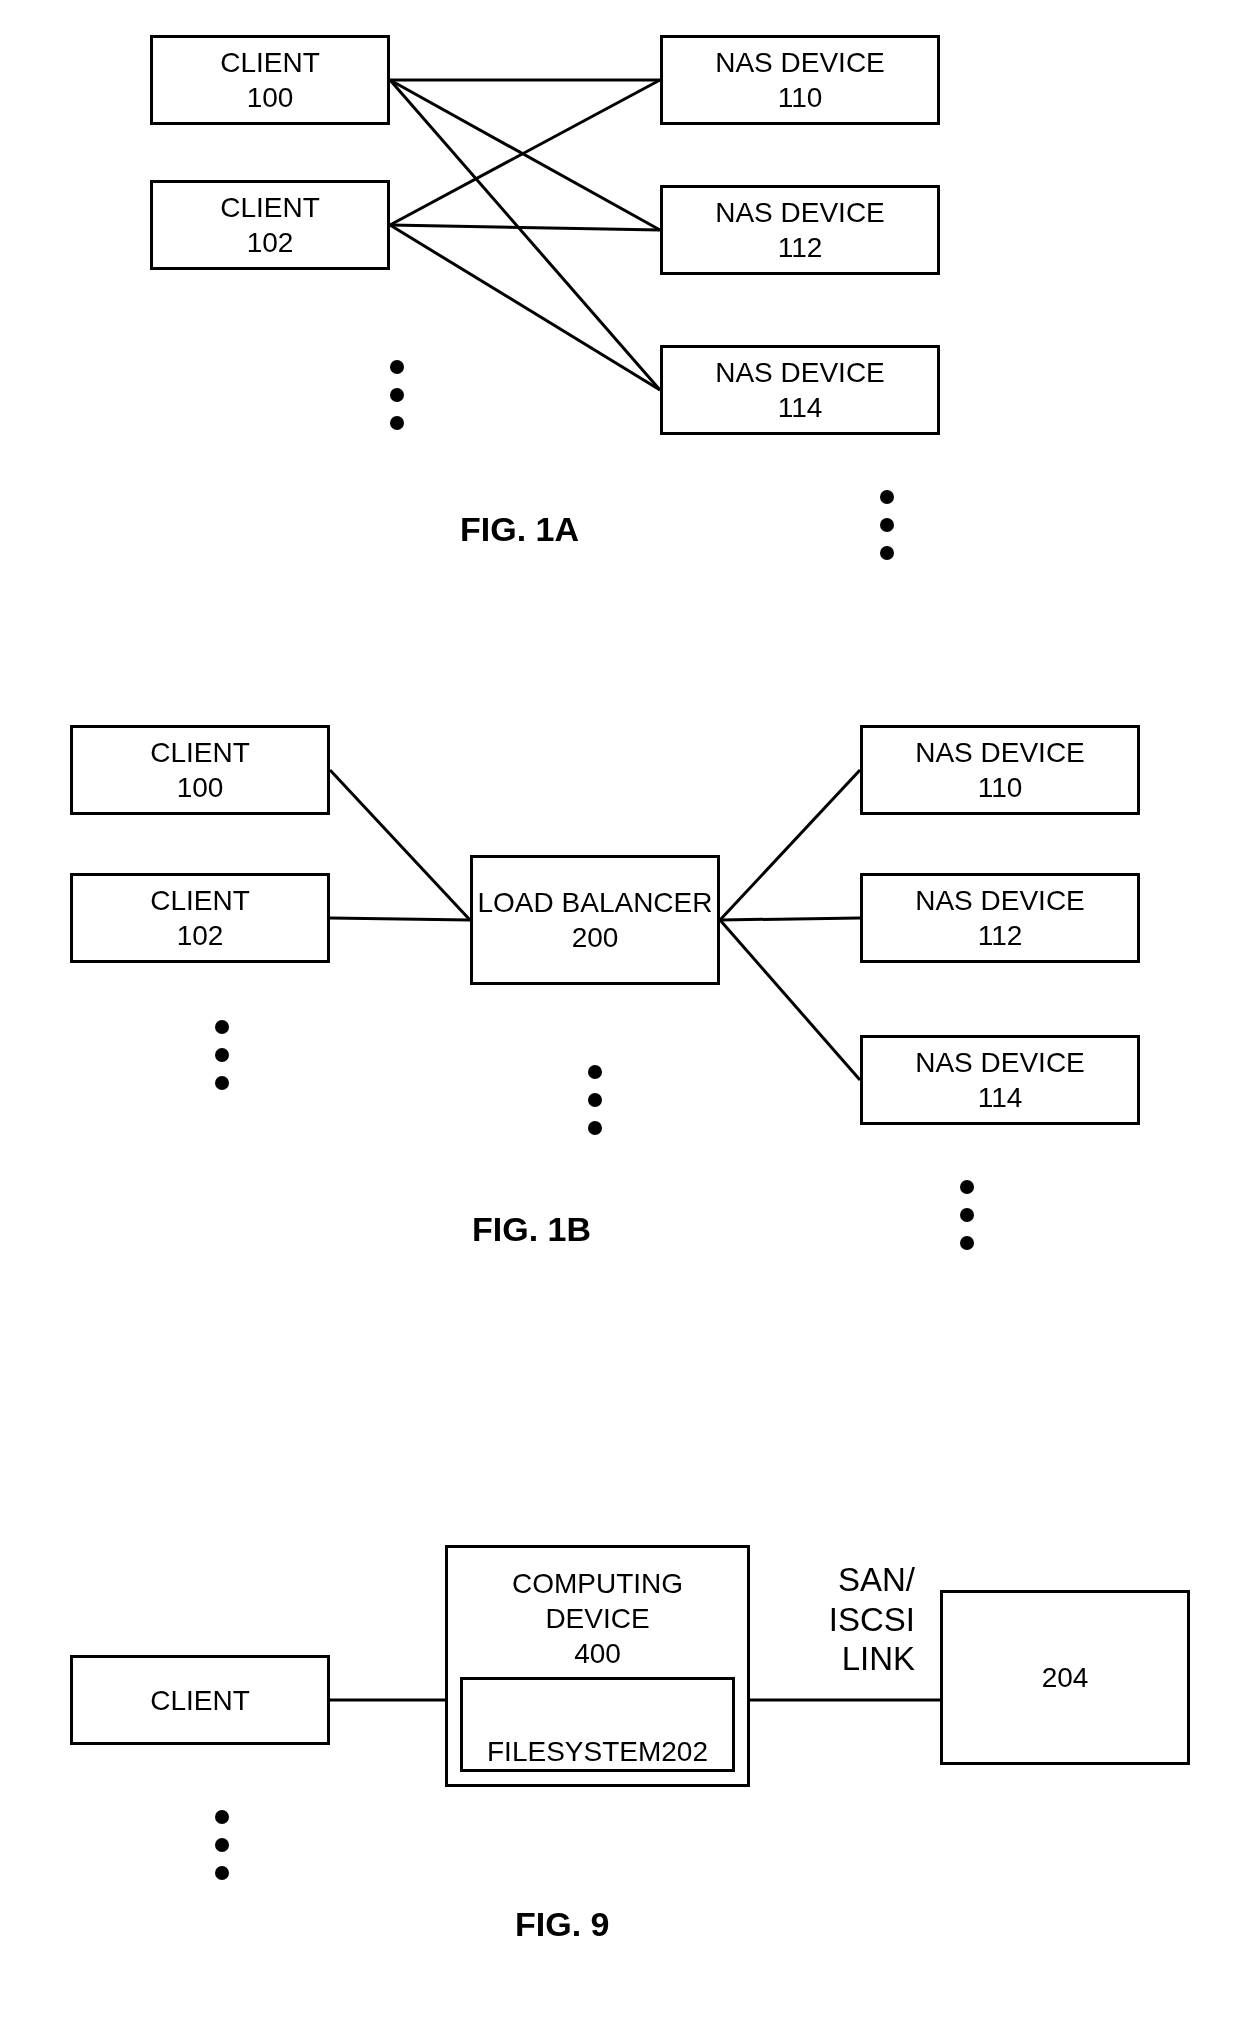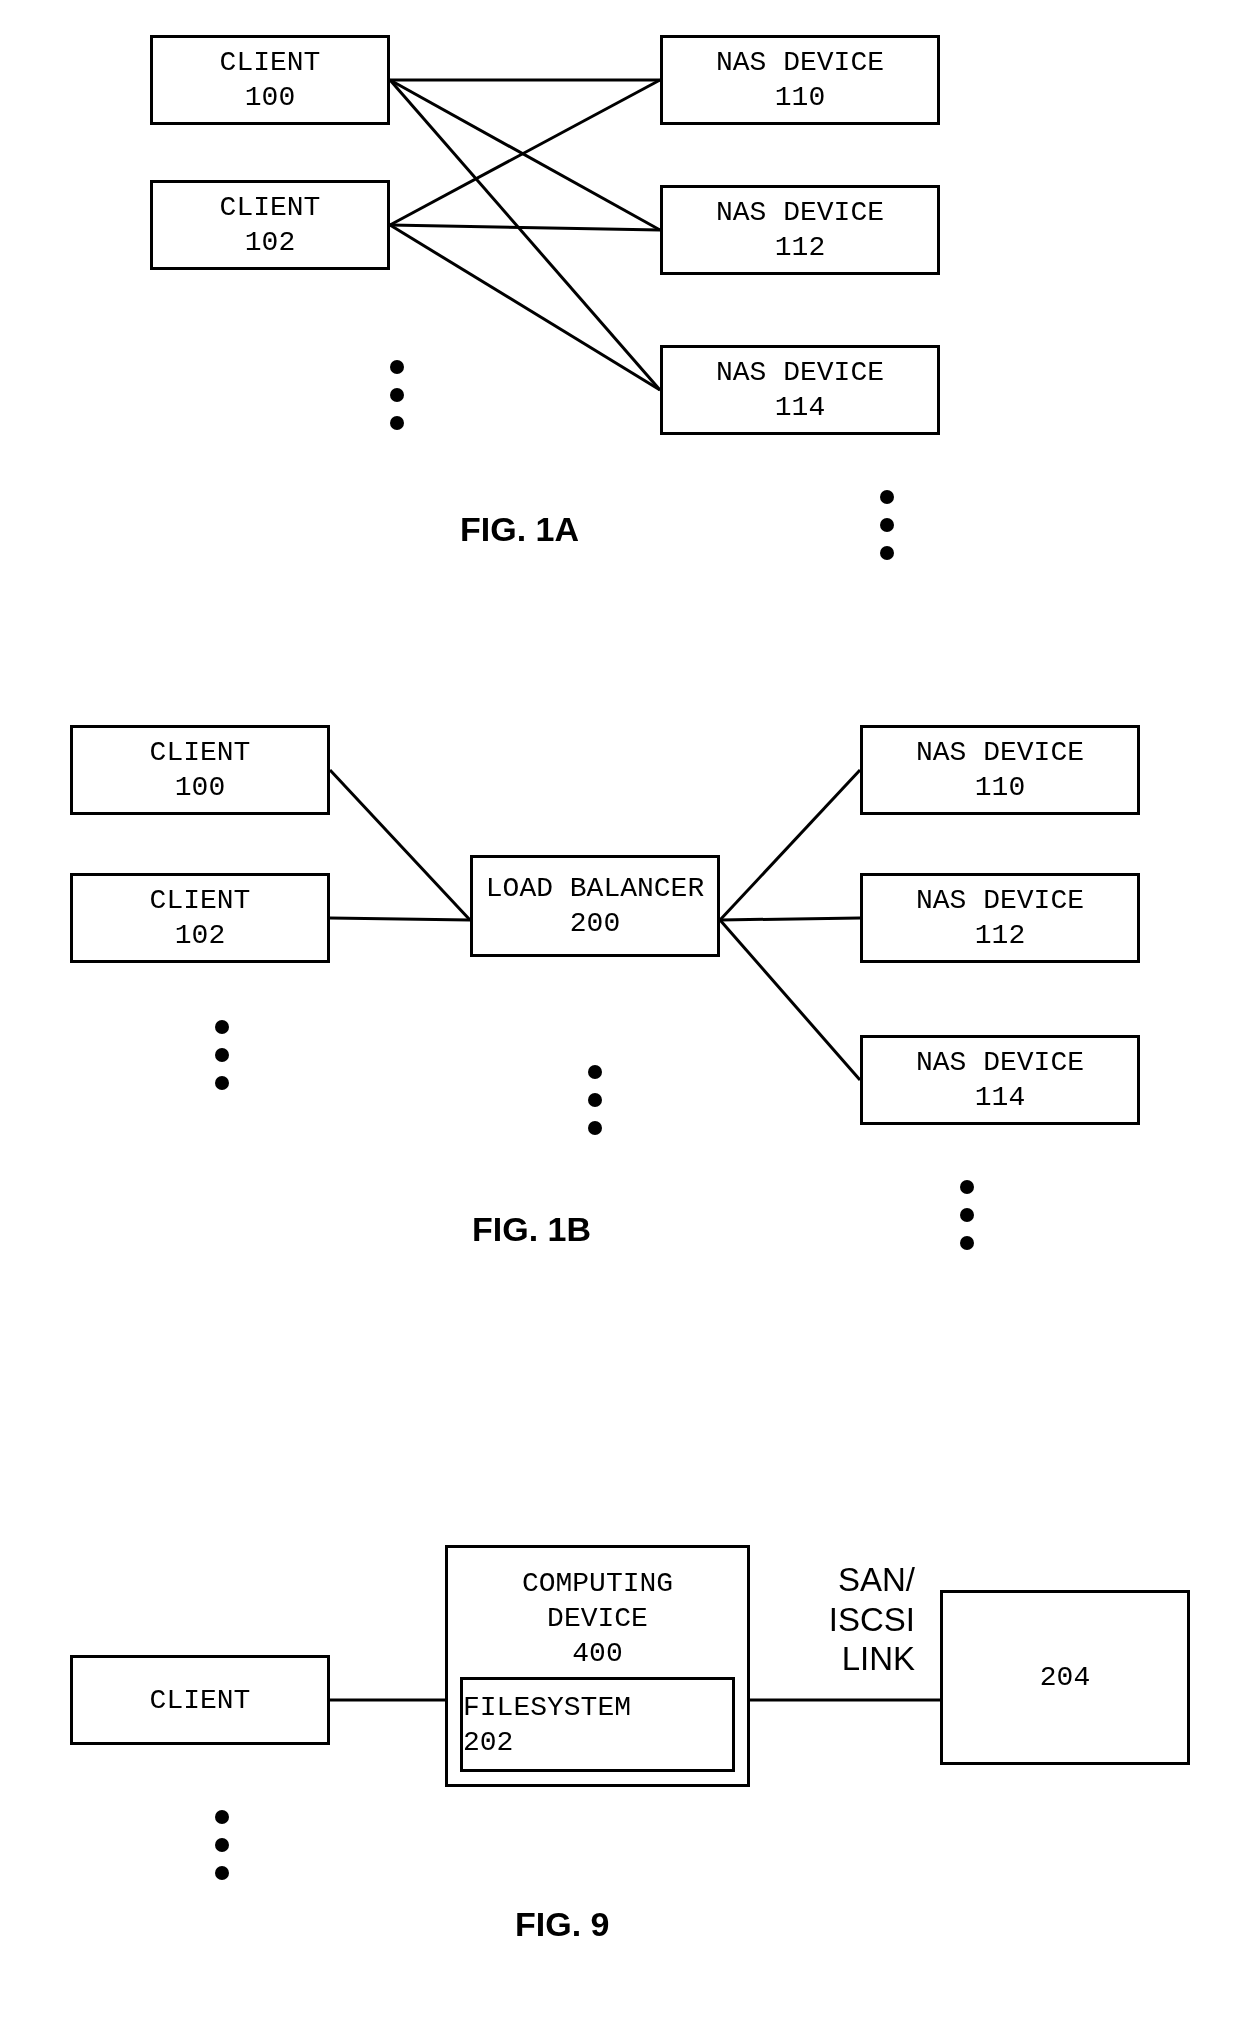--- a/index.html
+++ b/index.html
@@ -1,22 +1,22 @@
 <!DOCTYPE html>
 <html><head>
 <meta charset="utf-8">
 <style>
   html,body{margin:0;padding:0;background:#fff;font-family:Arial,Helvetica,sans-serif;}
   #canvas{position:relative;width:1240px;height:2030px;}
   .box{position:absolute;border:3px solid #000;background:#fff;display:flex;
        flex-direction:column;align-items:center;justify-content:center;
        text-align:center;font-size:28px;line-height:1.25;box-sizing:border-box;}
-  .box span{display:block;font-family:Liberation Mono, monospace;}
-  .inner-box{border:3px solid #000;display:flex;flex-direction:column;
-       align-items:flex-start;justify-content:center;text-align:center;
+  .box span{display:block;}
+  .inner-box{border:3px solid #000;display:flex;
+       align-items:flex-end;justify-content:center;text-align:center;
        box-sizing:border-box;}
   .vdots{position:absolute;display:flex;flex-direction:column;gap:14px;
        align-items:center;}
   .vdots div{width:14px;height:14px;border-radius:50%;background:#000;}
   .fig-label{position:absolute;font-size:34px;font-weight:bold;}
   .link-label{position:absolute;font-size:33px;text-align:right;line-height:1.2;}
   svg.wires{position:absolute;left:0;top:0;pointer-events:none;}
   svg.wires line{stroke:#000;stroke-width:3;}
 </style>
 </head>
@@ -82,21 +82,21 @@
 
   <div class="box" style="left:70px;top:725px;width:260px;height:90px">
     <span>CLIENT</span>
     <span>100</span>
   </div>
   <div class="box" style="left:70px;top:873px;width:260px;height:90px">
     <span>CLIENT</span>
     <span>102</span>
   </div>
 
-  <div class="box" style="left:470px;top:855px;width:250px;height:102px">
+  <div class="box" style="left:470px;top:855px;width:250px;height:130px">
     <span>LOAD BALANCER</span>
     <span>200</span>
   </div>
 
   <div class="box" style="left:860px;top:725px;width:280px;height:90px">
     <span>NAS DEVICE</span>
     <span>110</span>
   </div>
   <div class="box" style="left:860px;top:873px;width:280px;height:90px">
     <span>NAS DEVICE</span>

